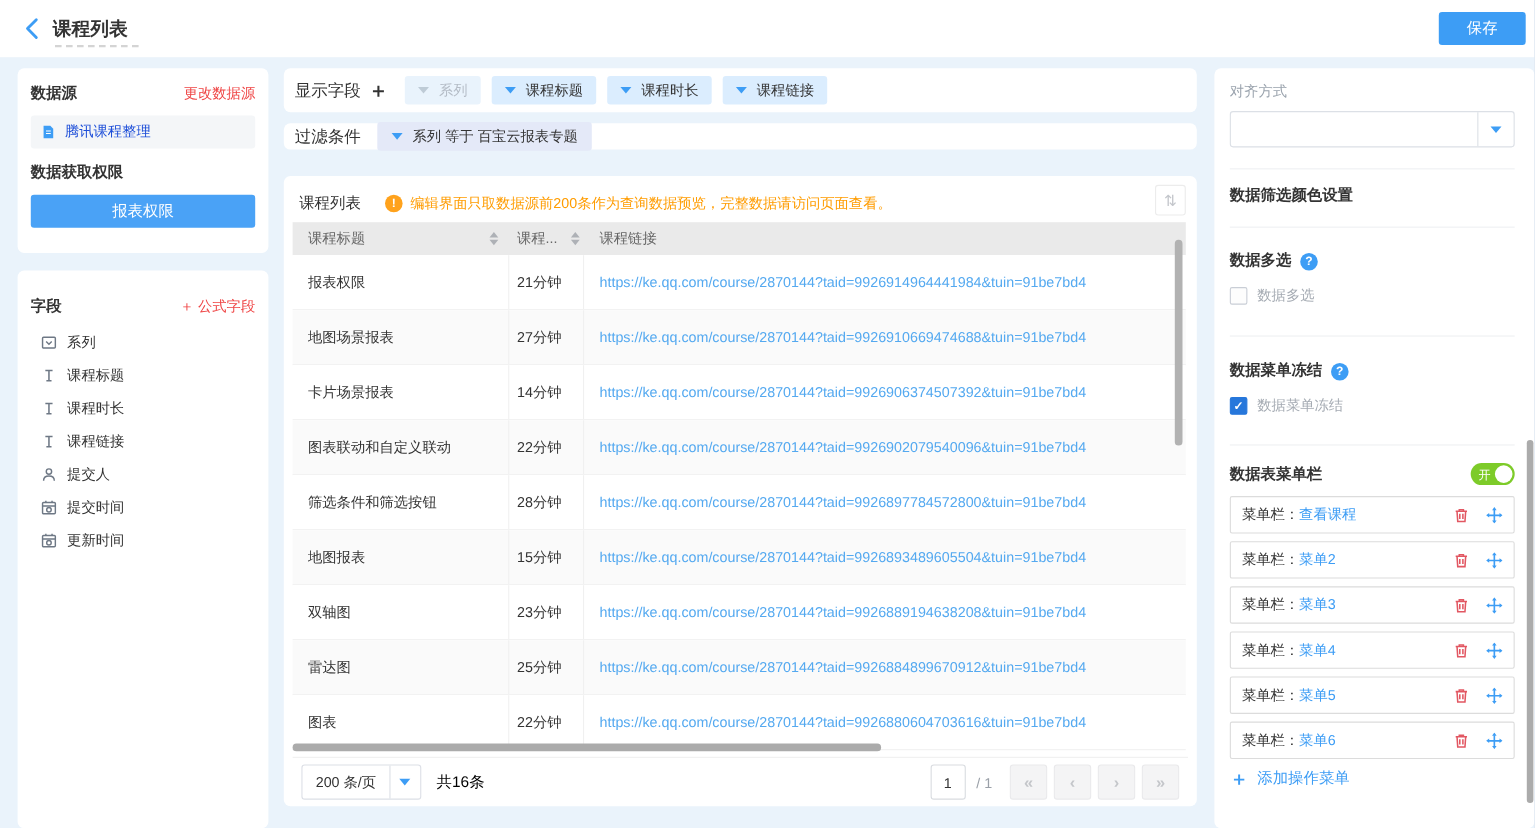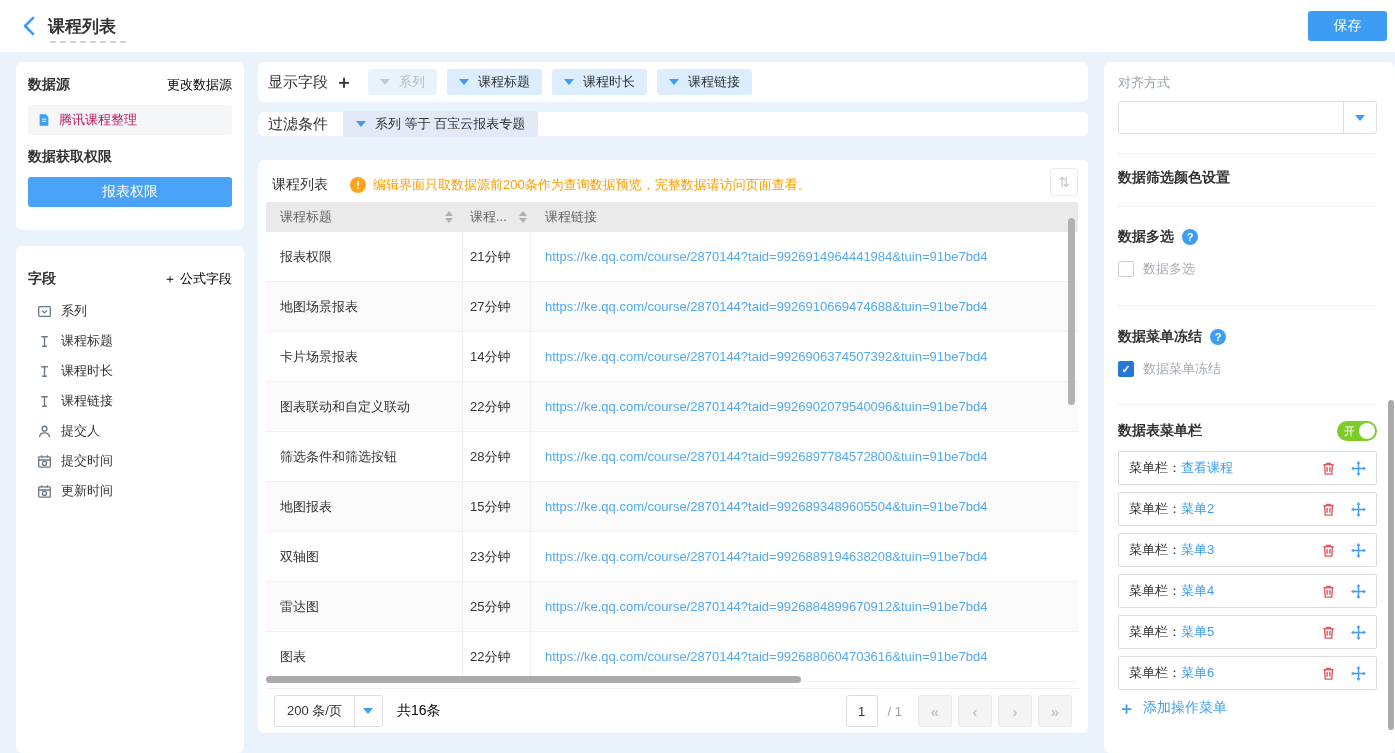--- a/index.html
+++ b/index.html
@@ -15,25 +15,25 @@
   .title-underline { position:absolute; left:50px; top:41px; width:76px; border-bottom:2px dashed #D4D4D4; }
   .save-btn { position:absolute; left:1308px; top:11px; width:79px; height:30px; background:#3D9DF5;
     color:#fff; font-size:14px; border-radius:3px; display:flex; align-items:center; justify-content:center; cursor:pointer;text-align:center; }
 
   .card { position:absolute; background:#fff; border-radius:6px; }
 
   
   .card-ds { left:16px; top:62px; width:228px; height:168px; padding:14px 12px; }
   .ds-row1 { display:flex; justify-content:space-between; align-items:center; }
   .sec-title { font-size:14px; font-weight:bold; color:#333; }
-  .link { color:#000000; font-size:13px; cursor:pointer; }
+  .link { color:#ef4444; font-size:13px; cursor:pointer; }
   .src-row { margin-top:11px; height:30px; background:#F4F6F8; border-radius:3px;
     display:flex; align-items:center; padding:0 9px; gap:8px; }
   .src-row .icon { color:#3D9DF5; display:flex; }
-  .src-name { font-size:13px; color:#be185d; }
+  .src-name { font-size:13px; color:#1d4ed8; }
   .perm-title { margin-top:13px; font-size:14px; font-weight:bold; }
   .btn-primary { height:30px; background:#4AA2F6; color:#fff; font-size:14px; border-radius:3px;
     display:flex; align-items:center; justify-content:center; cursor:pointer; }
   .perm-btn { margin-top:11px; }
 
   .card-fields { left:16px; top:246px; width:228px; height:507px; padding:24px 12px; }
   .field-list { margin-top:8px; }
   .field-item { height:30px; display:flex; align-items:center; gap:9px; padding-left:9px; cursor:pointer; }
   .field-item .f-icon { color:#6E7885; display:flex; width:15px; }
   .field-item .f-label { font-size:13px; color:#333; }
@@ -97,21 +97,21 @@
     margin-left:6px; cursor:pointer; }
 
   
   .right-panel { left:1104px; top:62px; width:291px; height:691px; border-radius:6px;
     padding:12px 18px 0 14px; display:flex; flex-direction:column; }
   .muted-label { font-size:13px; color:#9AA3AD; }
   .select { margin-top:9px; height:33px; border:1px solid #DCE0E6; border-radius:3px; position:relative; background:#fff; cursor:pointer; }
   .select .chev { position:absolute; right:0; top:0; width:33px; height:100%; border-left:1px solid #DCE0E6;
     display:flex; align-items:center; justify-content:center; }
   .divider { border-top:1px solid #EEF0F2; margin-top:19px; }
-  .rp-title { font-size:14px; font-weight:bold; color:#333; display:flex; align-items:center; gap:8px; }
+  .rp-title { font-size:14px; font-weight:bold; color:#333; display:flex; align-items:flex-end; gap:8px; }
   .help-ico { width:16px; height:16px; border-radius:50%; background:#3D9DF5; color:#fff; font-size:11px;
     font-weight:bold; display:flex; align-items:center; justify-content:center; cursor:pointer; }
   .cbx-row { display:flex; align-items:center; gap:9px; }
   .cbx { width:16px; height:16px; border:1px solid #C9CED6; border-radius:2px; background:#FDFDFD; cursor:pointer; }
   .cbx.checked { background:#2677DB; border-color:#2677DB; color:#fff; font-size:11px; font-weight:bold;
     display:flex; align-items:center; justify-content:center; }
   .cbx-label { font-size:13px; color:#A5ABB3; }
   .toggle { width:40px; height:20px; border-radius:10px; background:#7DCB29; position:relative; cursor:pointer; }
   .toggle .t-label { position:absolute; left:7px; top:3px; font-size:11px; color:#fff; }
   .toggle .knob { position:absolute; right:2px; top:2px; width:16px; height:16px; border-radius:50%; background:#fff; }

